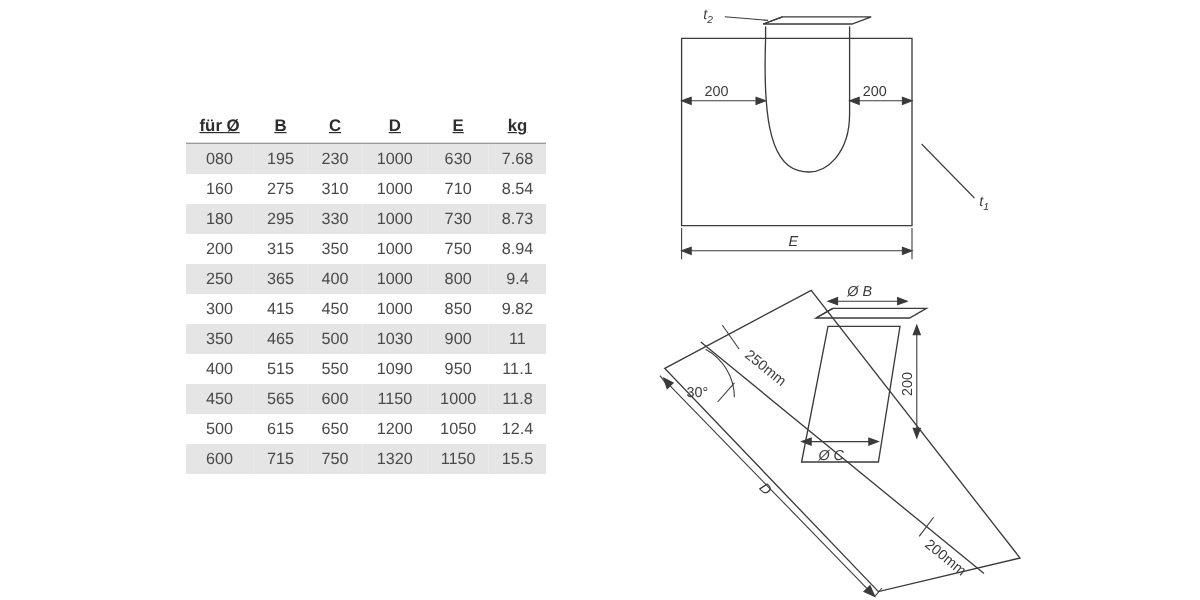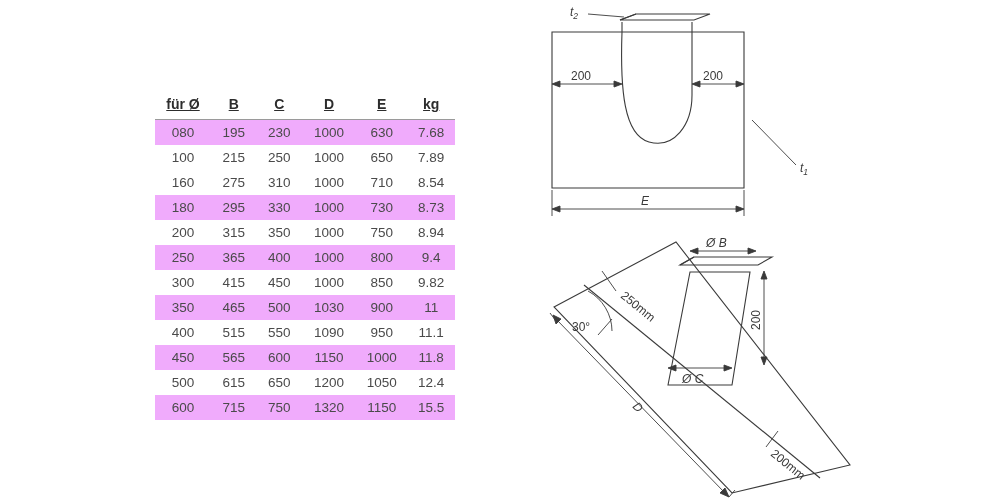--- a/index.html
+++ b/index.html
@@ -51,27 +51,27 @@
   table.spec th.c4, table.spec td.c4 { width: 50px; }
   table.spec th.c5, table.spec td.c5 { width: 46px; }
   table.spec td {
     text-align: center;
     padding: 5px 6px;
     color: #4a4a4a;
     font-size: 13.5px;
     white-space: nowrap;
   }
   table.spec tr.alt td {
-    background: #f0abfc;
+    background: #e5e5e5;
   }
 
   
   #drawing-top {
     position: absolute;
-    left: 524px;
+    left: 540px;
     top: 0px;
   }
   #drawing-bottom {
     position: absolute;
     left: 520px;
     top: 235px;
   }
   svg text {
     font-family: "Liberation Sans", sans-serif;
     fill: #3a3a3a;
@@ -100,28 +100,20 @@
       <tbody id="spec-body">
           <tr class="alt">
             <td class="c0">080</td>
             <td class="c1">195</td>
             <td class="c2">230</td>
             <td class="c3">1000</td>
             <td class="c4">630</td>
             <td class="c5">7.68</td>
           </tr>
           <tr>
-            <td class="c0">100</td>
-            <td class="c1">215</td>
-            <td class="c2">250</td>
-            <td class="c3">1000</td>
-            <td class="c4">650</td>
-            <td class="c5">7.89</td>
-          </tr>
-          <tr>
             <td class="c0">160</td>
             <td class="c1">275</td>
             <td class="c2">310</td>
             <td class="c3">1000</td>
             <td class="c4">710</td>
             <td class="c5">8.54</td>
           </tr>
           <tr class="alt">
             <td class="c0">180</td>
             <td class="c1">295</td>

